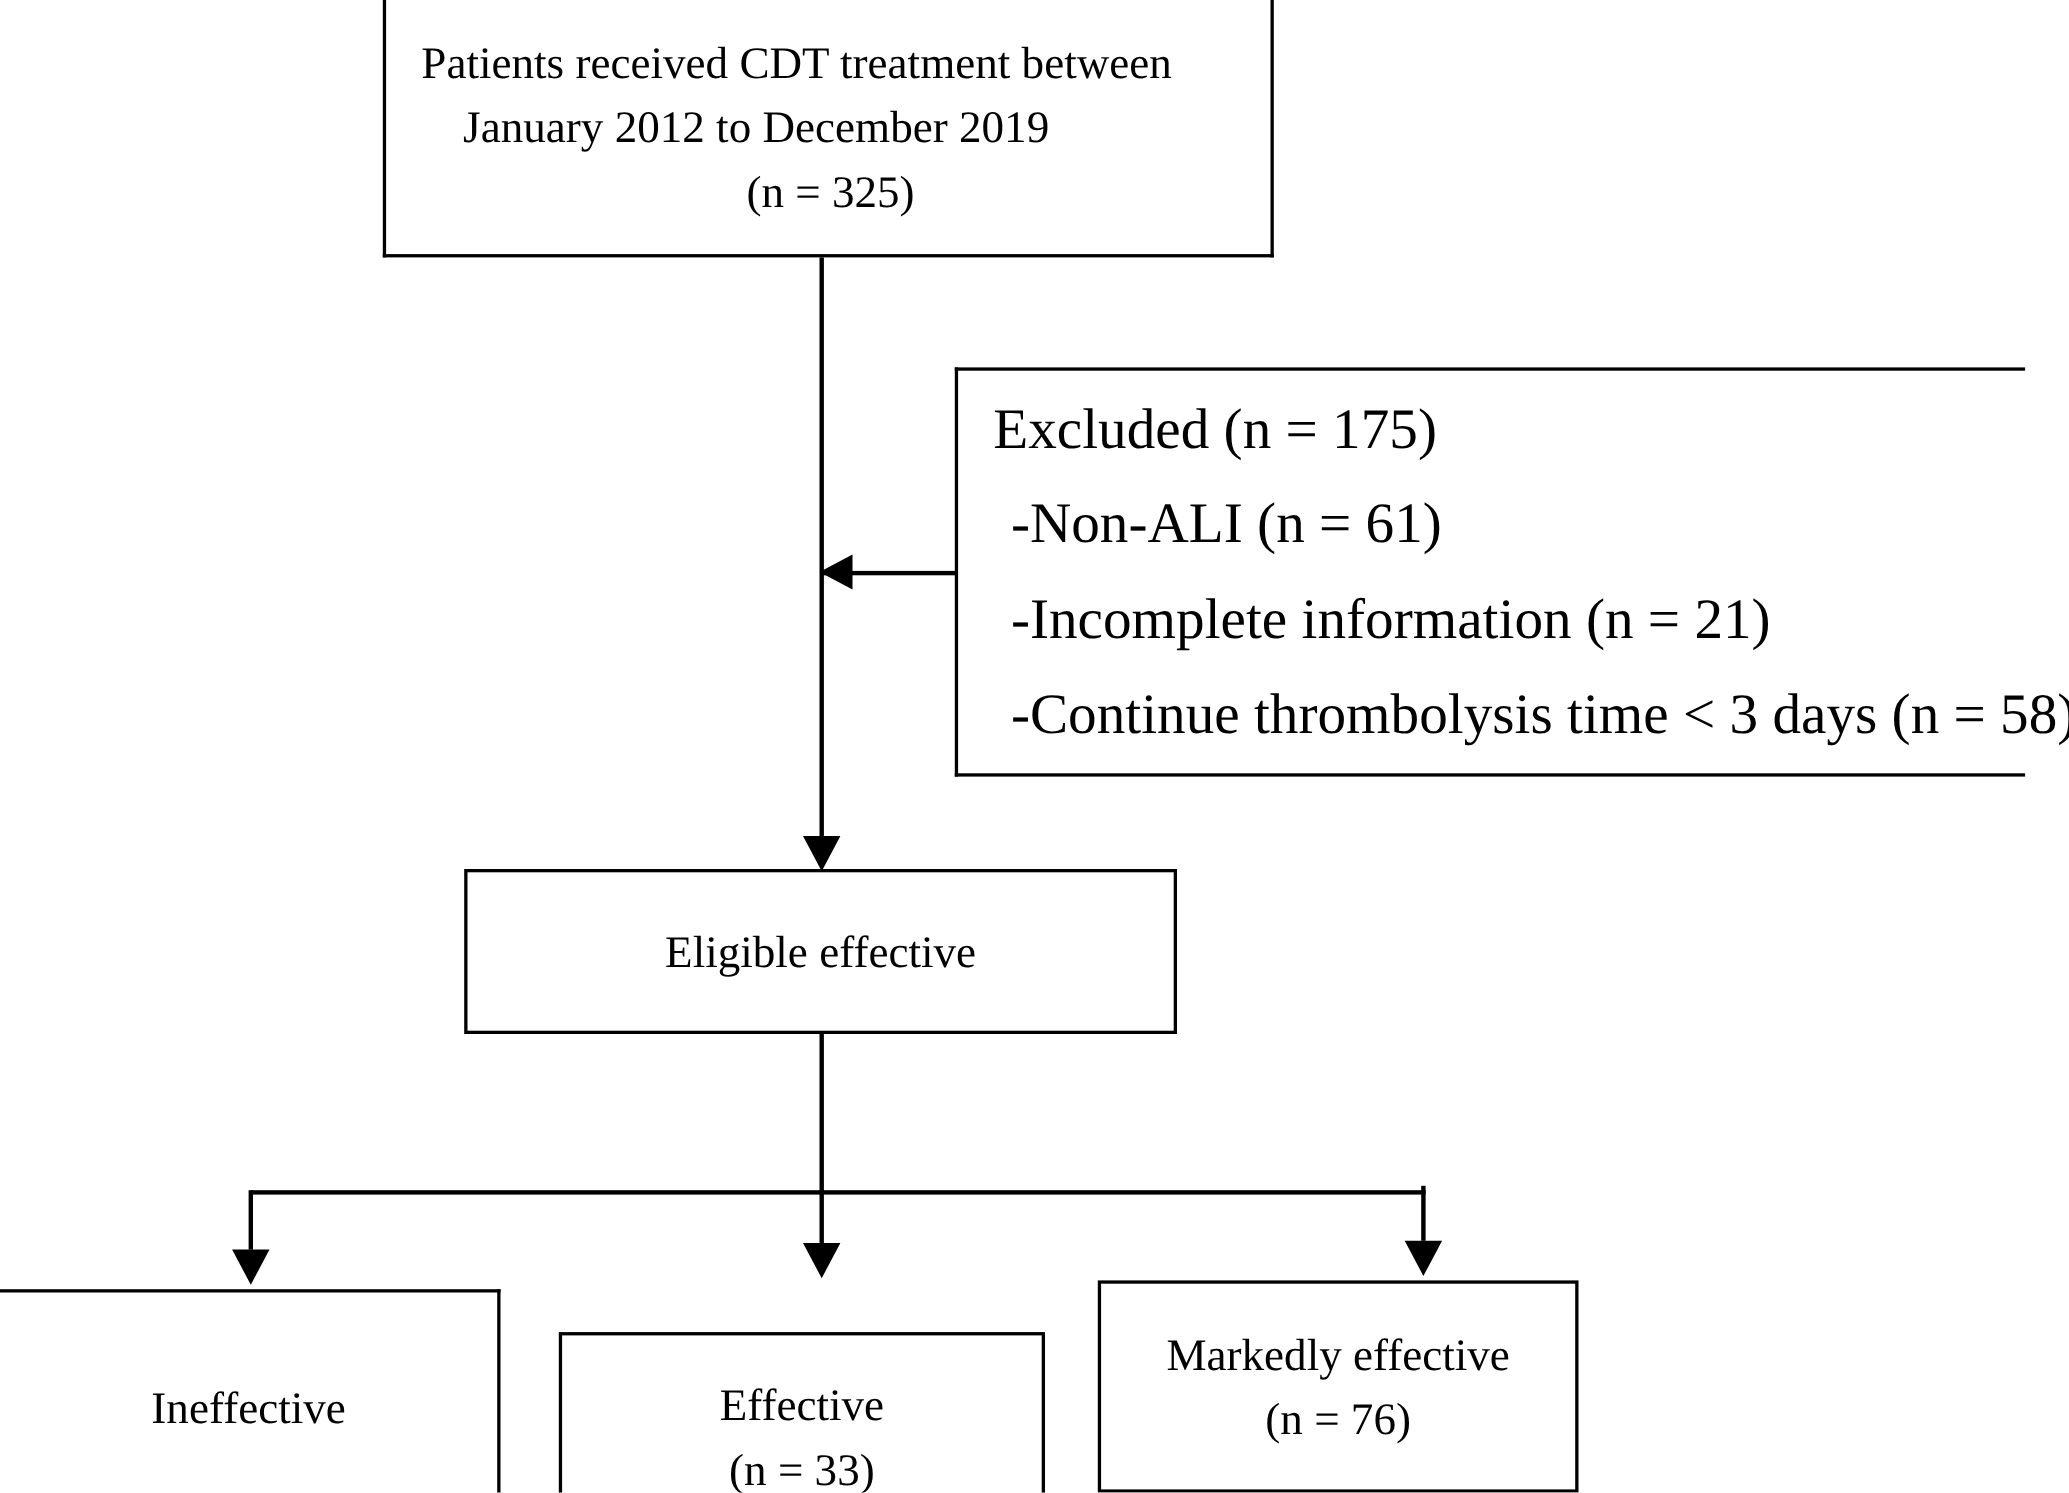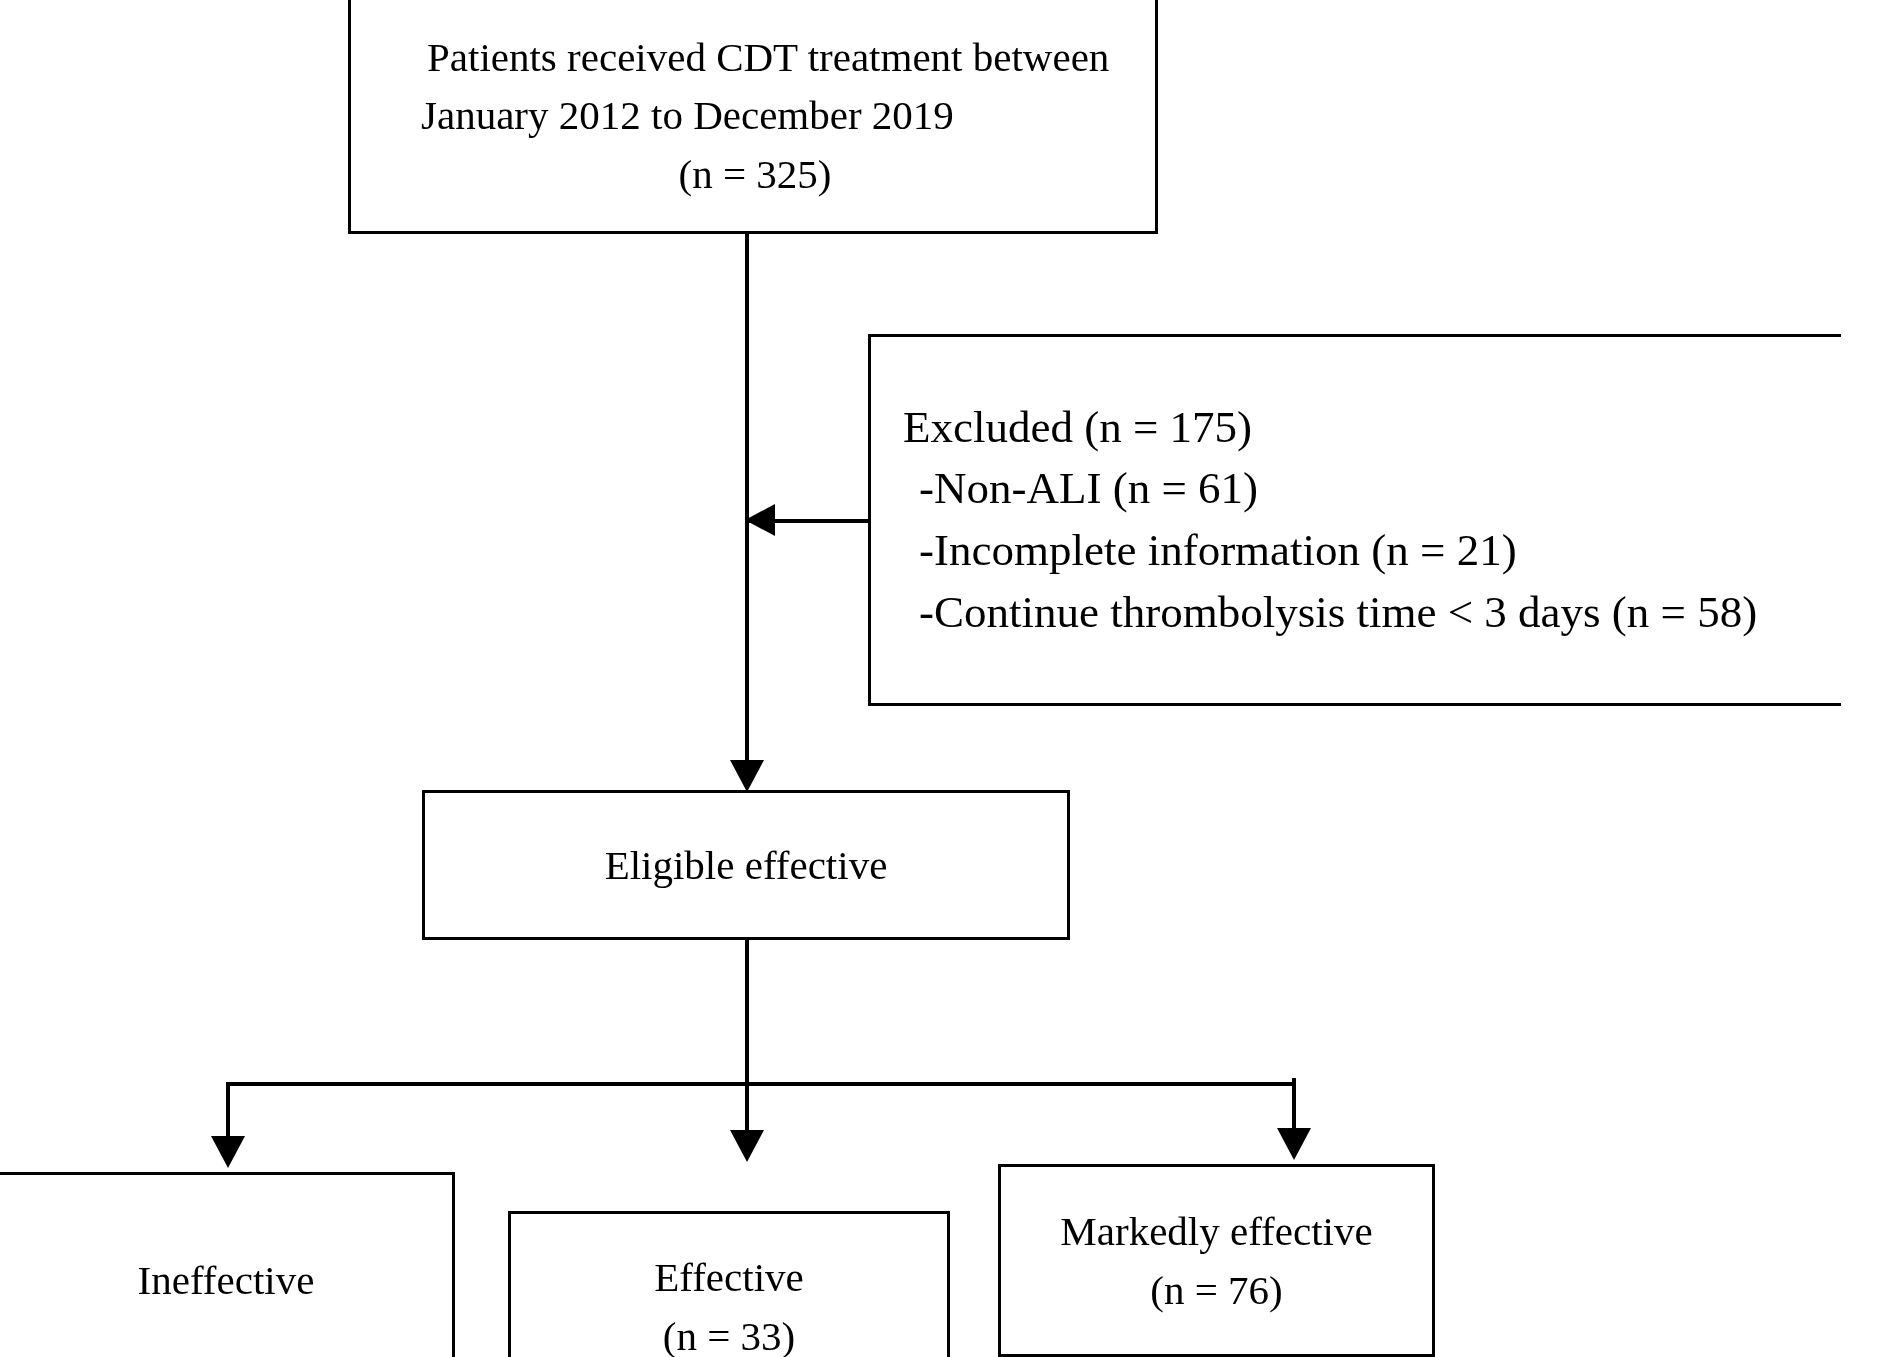--- a/index.html
+++ b/index.html
@@ -37,30 +37,30 @@
   .lefted  .line { text-align: left; }
 
   
   #node-enrolled {
     left: 348px; top: 0px; width: 810px; height: 234px;
     border-top: none;
     font-size: 41px;
     padding: 0 28px 0 32px;
     align-items: flex-start;
   }
-  #node-enrolled .l1 { text-align: left; margin-left: 44px; }
+  #node-enrolled .l1 { text-align: left; }
   #node-enrolled .l2 { text-align: left; margin-left: 38px; }
   #node-enrolled .l3 { text-align: center; width: 100%; }
 
   #node-excluded {
     left: 868px; top: 334px; width: 973px; height: 372px;
     border-right: none;
-    font-size: 45px;
+    font-size: 52px;
     padding: 18px 20px 18px 32px;
-    justify-content: center;
+    justify-content: space-between;
   }
   #node-excluded .line { line-height: 1.37; }
   #node-excluded .sub { padding-left: 16px; }
 
   #node-eligible {
     left: 422px; top: 790px; width: 648px; height: 150px;
     font-size: 41px;
   }
 
   #node-ineffective {

